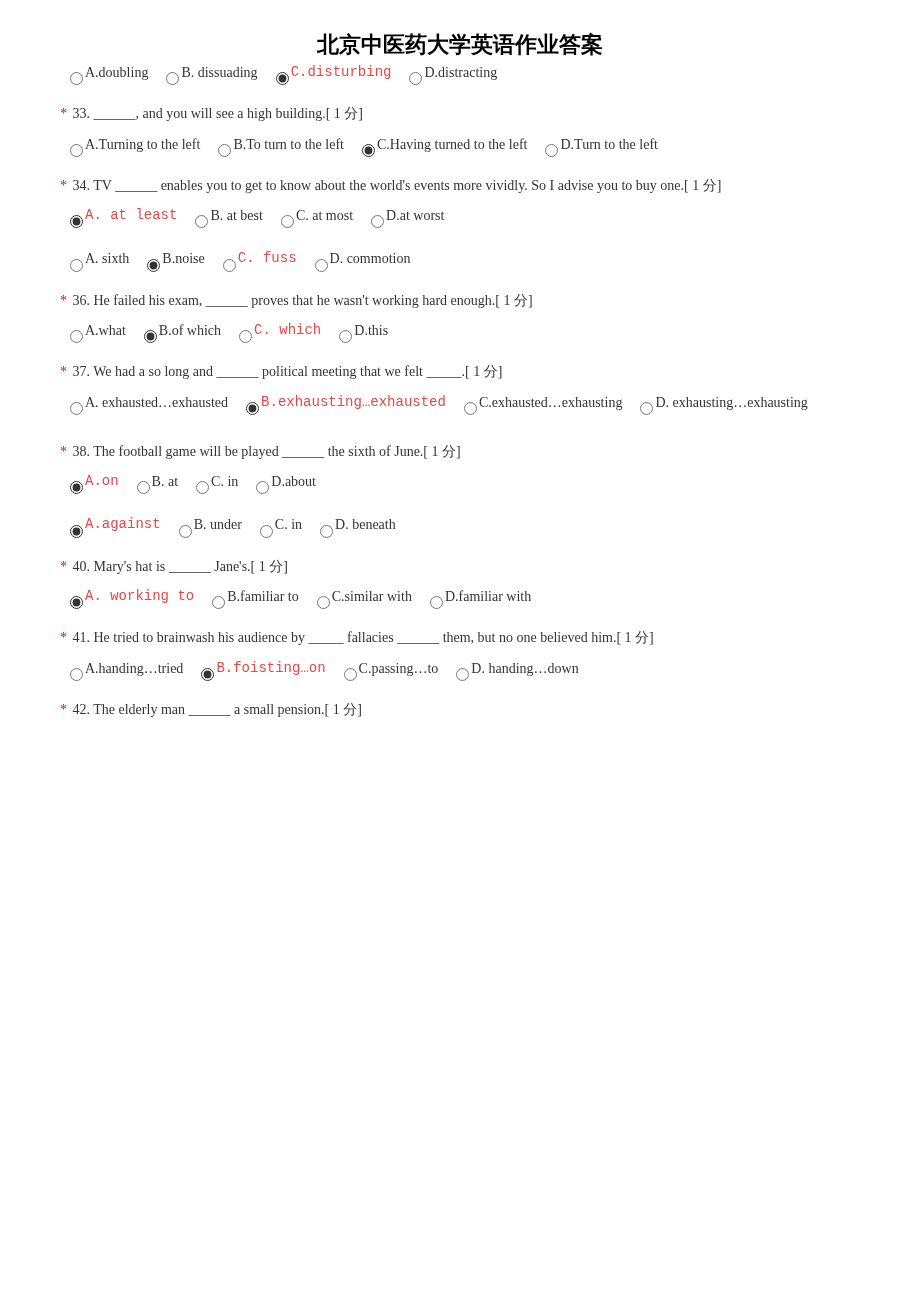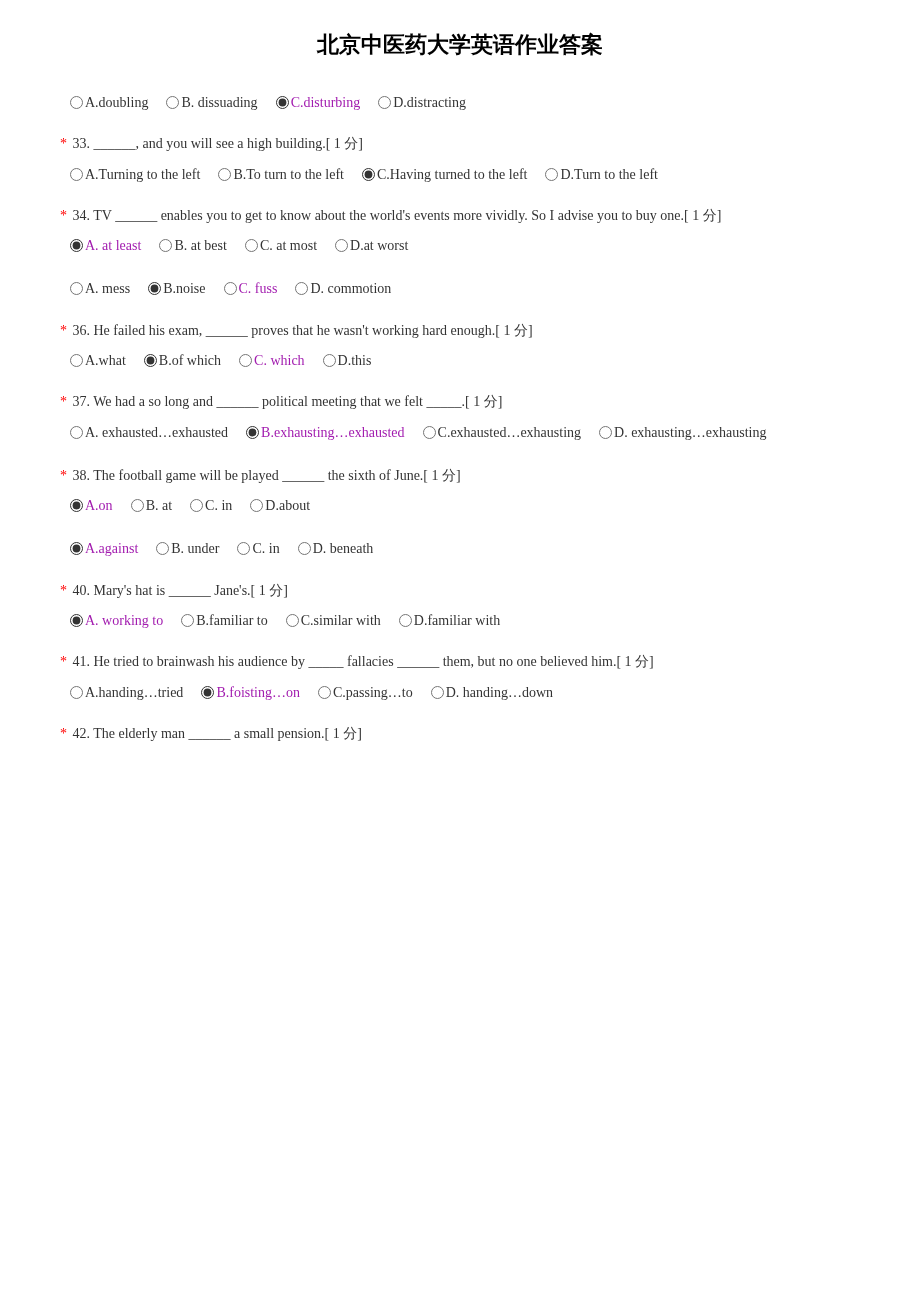--- a/index.html
+++ b/index.html
@@ -9,21 +9,20 @@
       color: #333;
       background: #fff;
       padding: 30px 60px;
       width: 920px;
       min-height: 1302px;
     }
     h1 {
       text-align: center;
       font-size: 22px;
       font-weight: bold;
-      margin-bottom: 30px;
       color: #000;
     }
     .question-block {
       margin-bottom: 18px;
     }
     .question-text {
       margin-bottom: 6px;
       line-height: 1.6;
     }
     .question-text .star {
@@ -33,30 +32,31 @@
     .options-row {
       display: flex;
       flex-wrap: wrap;
       align-items: center;
       gap: 4px 0;
       line-height: 1.8;
       padding-left: 10px;
     }
     .option-item {
       display: inline-flex;
-      align-items: center;
+      align-items: flex-end;
       margin-right: 18px;
       white-space: nowrap;
     }
     .option-item input[type="radio"] {
       margin-right: 2px;
       accent-color: #333;
     }
     .correct {
-      color: #a21caf;
+      color: #ef4444;
+      font-family: Liberation Mono, monospace;
     }
     .multiline-options {
       display: block;
     }
   </style>
 </head>
 <body>
 
 <h1>北京中医药大学英语作业答案</h1>
 
@@ -120,21 +120,21 @@
         <label class="option-item">
           <input type="radio" name="q34" style="">
           <span>D.at worst</span>
         </label>
       </div>
     </div>
     <div class="question-block">
       <div class="options-row">
         <label class="option-item">
           <input type="radio" name="q35" style="">
-          <span>A. mess</span>
+          <span>A. sixth</span>
         </label>
         <label class="option-item">
           <input type="radio" name="q35" checked="" style="">
           <span>B.noise</span>
         </label>
         <label class="option-item">
           <input type="radio" name="q35" style="">
           <span class="correct">C. fuss</span>
         </label>
         <label class="option-item">

